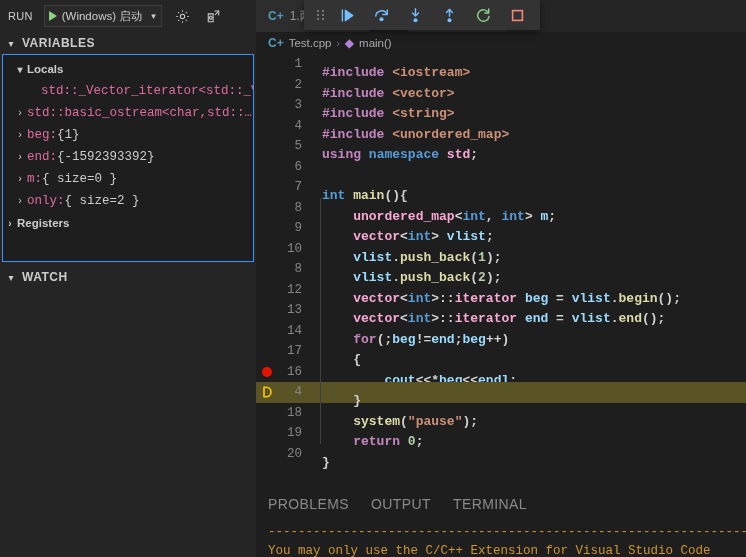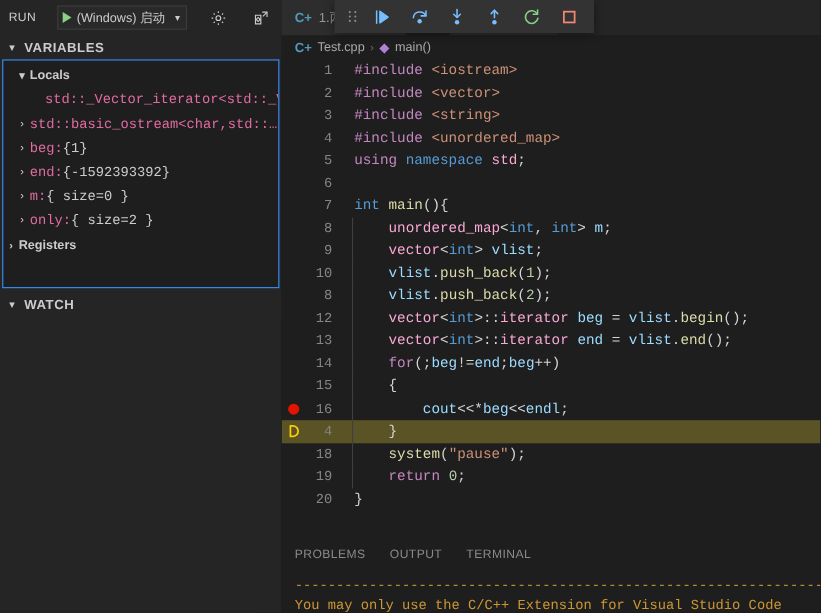--- a/index.html
+++ b/index.html
@@ -10,21 +10,21 @@
     -webkit-font-smoothing:antialiased;
   }
   #app { position:relative; width:746px; height:557px; }
 
   
   .sidebar {
     position:absolute; left:0; top:0; width:256px; height:557px;
     background:#252526;
   }
   .run-bar {
-    height:32px; display:flex; align-items:center; gap:19px;
+    height:32px; display:flex; align-items:center; gap:11px;
     padding:0 8px; background:#252526;
   }
   .run-label {
     color:#cccccc; font-size:11px; letter-spacing:.3px; white-space:nowrap;
   }
   .launch-select {
     display:flex; align-items:center; gap:5px; height:22px;
     border:1px solid #3c3c3c; background:#3c3c3c33; padding:0 5px 0 3px;
     min-width:118px;
   }
@@ -92,21 +92,21 @@
     position:relative; height:454px; background:#1e1e1e; overflow:hidden;
     font-family:"Liberation Mono","DejaVu Sans Mono",monospace;
     font-size:13px; line-height:20.5px;
   }
   .cline { position:relative; height:20.5px; white-space:pre; }
   .cline.hl { background:#5a5325; }
   .gutter {
     position:absolute; left:0; top:0; width:56px; height:100%;
     text-align:right; padding-right:10px; color:#858585; font-size:12.5px;
   }
-  .ctext { position:absolute; left:66px; top:0; }
+  .ctext { position:absolute; left:66px; top:9px;font-weight:bold; }
   .bp {
     position:absolute; left:6px; top:5.5px; width:10px; height:10px;
     border-radius:50%; background:#e51400;
   }
   .ptr { position:absolute; left:5px; top:3px; }
   .iguide {
     position:absolute; left:64px; width:1px; background:#404040; top:0; height:100%;
   }
 
   
@@ -120,21 +120,21 @@
   .t-str  { color:#ce9178; }
   .t-pl   { color:#d4d4d4; }
 
   
   .panel {
     position:absolute; left:0; bottom:0; width:490px; height:71px;
     background:#1e1e1e;
   }
   .panel-tabs { height:35px; display:flex; align-items:center; gap:22px; padding-left:12px; }
   .ptab {
-    font-size:11px; letter-spacing:.4px; color:#8a8a8a; position:relative;
+    font-size:14px; letter-spacing:.4px; color:#8a8a8a; position:relative;
     padding-bottom:6px; padding-top:6px; white-space:nowrap;
   }
   .ptab.active { color:#e7e7e7; }
   .ptab.active::after {
     content:""; position:absolute; left:0; right:0; bottom:0;
     height:1px; background:#e7e7e7;
   }
   .console {
     padding:2px 0 0 12px; font-family:"Liberation Mono",monospace;
     font-size:12.5px; line-height:19px; color:#cd9731; white-space:pre; overflow:hidden;
@@ -266,21 +266,21 @@
         <div class="cline"><span class="gutter">5</span><span class="ctext"><span class="t-pre">using</span><span class="t-pl"> </span><span class="t-kw">namespace</span><span class="t-pl"> </span><span class="t-type">std</span><span class="t-pl">;</span></span></div>
         <div class="cline"><span class="gutter">6</span><span class="ctext"></span></div>
         <div class="cline"><span class="gutter">7</span><span class="ctext"><span class="t-kw">int</span><span class="t-pl"> </span><span class="t-fn">main</span><span class="t-pl">(){</span></span></div>
         <div class="cline"><span class="iguide"></span><span class="gutter">8</span><span class="ctext"><span class="t-pl">    </span><span class="t-type">unordered_map</span><span class="t-pl">&lt;</span><span class="t-kw">int</span><span class="t-pl">, </span><span class="t-kw">int</span><span class="t-pl">&gt; </span><span class="t-id">m</span><span class="t-pl">;</span></span></div>
         <div class="cline"><span class="iguide"></span><span class="gutter">9</span><span class="ctext"><span class="t-pl">    </span><span class="t-type">vector</span><span class="t-pl">&lt;</span><span class="t-kw">int</span><span class="t-pl">&gt; </span><span class="t-id">vlist</span><span class="t-pl">;</span></span></div>
         <div class="cline"><span class="iguide"></span><span class="gutter">10</span><span class="ctext"><span class="t-pl">    </span><span class="t-id">vlist</span><span class="t-pl">.</span><span class="t-fn">push_back</span><span class="t-pl">(</span><span class="t-num">1</span><span class="t-pl">);</span></span></div>
         <div class="cline"><span class="iguide"></span><span class="gutter">8</span><span class="ctext"><span class="t-pl">    </span><span class="t-id">vlist</span><span class="t-pl">.</span><span class="t-fn">push_back</span><span class="t-pl">(</span><span class="t-num">2</span><span class="t-pl">);</span></span></div>
         <div class="cline"><span class="iguide"></span><span class="gutter">12</span><span class="ctext"><span class="t-pl">    </span><span class="t-type">vector</span><span class="t-pl">&lt;</span><span class="t-kw">int</span><span class="t-pl">&gt;::</span><span class="t-type">iterator</span><span class="t-pl"> </span><span class="t-id">beg</span><span class="t-pl"> = </span><span class="t-id">vlist</span><span class="t-pl">.</span><span class="t-fn">begin</span><span class="t-pl">();</span></span></div>
         <div class="cline"><span class="iguide"></span><span class="gutter">13</span><span class="ctext"><span class="t-pl">    </span><span class="t-type">vector</span><span class="t-pl">&lt;</span><span class="t-kw">int</span><span class="t-pl">&gt;::</span><span class="t-type">iterator</span><span class="t-pl"> </span><span class="t-id">end</span><span class="t-pl"> = </span><span class="t-id">vlist</span><span class="t-pl">.</span><span class="t-fn">end</span><span class="t-pl">();</span></span></div>
         <div class="cline"><span class="iguide"></span><span class="gutter">14</span><span class="ctext"><span class="t-pl">    </span><span class="t-pre">for</span><span class="t-pl">(;</span><span class="t-id">beg</span><span class="t-pl">!=</span><span class="t-id">end</span><span class="t-pl">;</span><span class="t-id">beg</span><span class="t-pl">++)</span></span></div>
-        <div class="cline"><span class="iguide"></span><span class="gutter">15</span><span class="ctext"><span class="t-pl">    {</span></span></div>
+        <div class="cline"><span class="iguide"></span><span class="gutter">17</span><span class="ctext"><span class="t-pl">    {</span></span></div>
         <div class="cline"><span class="iguide"></span><span class="bp"></span><span class="gutter">16</span><span class="ctext"><span class="t-pl">        </span><span class="t-id">cout</span><span class="t-pl">&lt;&lt;*</span><span class="t-id">beg</span><span class="t-pl">&lt;&lt;</span><span class="t-id">endl</span><span class="t-pl">;</span></span></div>
         <div class="cline hl"><span class="iguide"></span><span class="ptr"><svg width="13" height="14" viewBox="0 0 13 14" fill="none" stroke="#ffcc00" stroke-width="1.6">
               <path d="M3 2.2h2.2a4.8 4.8 0 0 1 0 9.6H3z" stroke-linejoin="round"></path>
             </svg></span><span class="gutter">4</span><span class="ctext"><span class="t-pl">    }</span></span></div>
         <div class="cline"><span class="iguide"></span><span class="gutter">18</span><span class="ctext"><span class="t-pl">    </span><span class="t-fn">system</span><span class="t-pl">(</span><span class="t-str">"pause"</span><span class="t-pl">);</span></span></div>
         <div class="cline"><span class="iguide"></span><span class="gutter">19</span><span class="ctext"><span class="t-pl">    </span><span class="t-pre">return</span><span class="t-pl"> </span><span class="t-num">0</span><span class="t-pl">;</span></span></div>
         <div class="cline"><span class="gutter">20</span><span class="ctext"><span class="t-pl">}</span></span></div>
       </div>
 
     <div class="panel">

